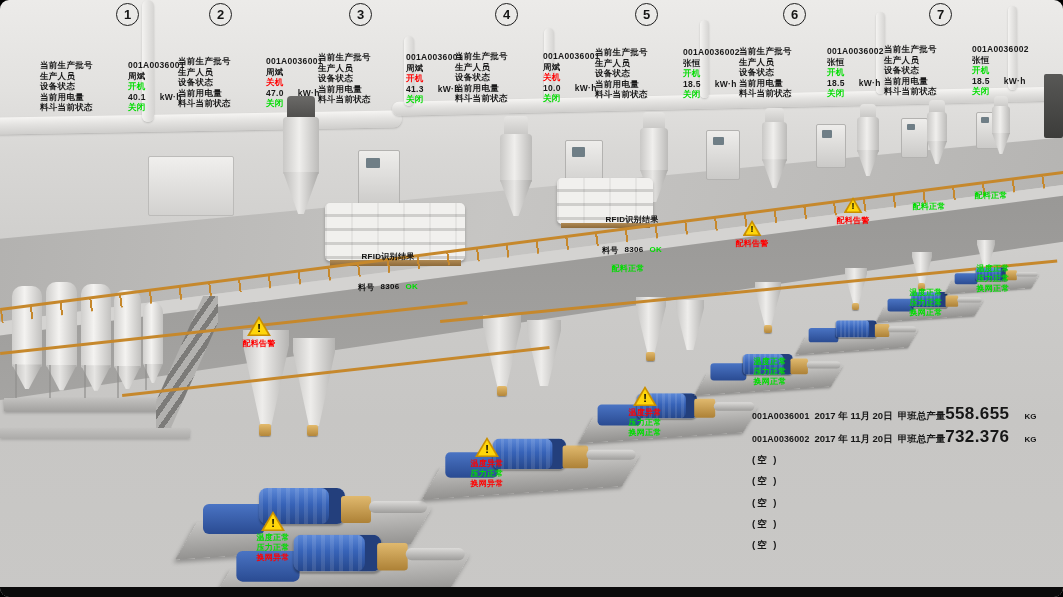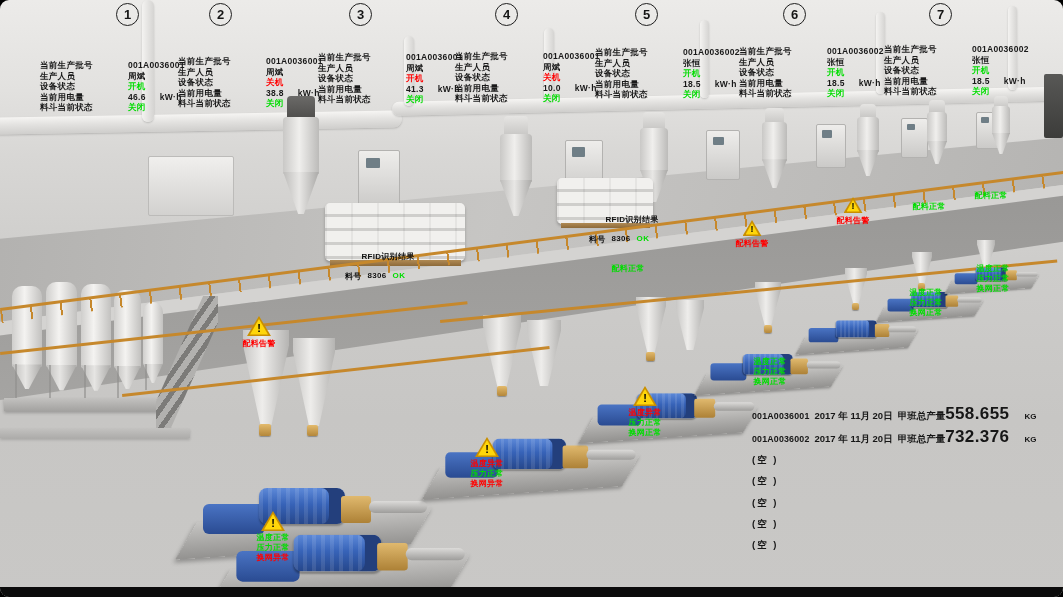--- a/index.html
+++ b/index.html
@@ -66,21 +66,21 @@
   .bottombar{position:absolute;left:0;bottom:0;width:100%;height:10px;background:#0b0b0b;}
   
   .lnum{position:absolute;top:3px;width:21px;height:21px;border:1.7px solid #1e1e1e;border-radius:50%;
     display:flex;align-items:center;justify-content:center;font-size:13px;font-weight:700;background:transparent;}
   .panel{position:absolute;width:154px;font-size:8.5px;font-weight:700;line-height:10.6px;letter-spacing:.3px;}
   .prow{display:flex;align-items:baseline;}
   .plabel{width:88px;color:#191919;}
   .pval{color:#191919;white-space:nowrap;}
   .punit{margin-left:14px;color:#191919;}
   .rfid{position:absolute;width:86px;text-align:center;font-size:8px;font-weight:700;color:#101010;letter-spacing:.3px;}
-  .rline{display:flex;justify-content:flex-start;gap:6px;margin-top:9px;}
+  .rline{display:flex;justify-content:center;gap:6px;margin-top:20px;}
   .alarm,.sstack{position:absolute;width:58px;display:flex;flex-direction:column;align-items:center;}
   .tri{position:relative;width:24px;height:20px;clip-path:polygon(50% 0,100% 100%,0 100%);background:#c98f00;margin-bottom:2px;}
   .tri::after{content:"";position:absolute;left:3px;right:3px;top:3px;bottom:1.5px;clip-path:polygon(50% 0,100% 100%,0 100%);background:#ffd60a;}
   .tri i{position:absolute;left:0;right:0;bottom:1px;z-index:1;text-align:center;font-style:normal;font-weight:900;font-size:11px;color:#000;line-height:1.2;}
   .atext{font-size:8px;font-weight:700;letter-spacing:.3px;}
   .sline{font-size:8px;font-weight:700;line-height:10px;letter-spacing:.3px;}
   .oklabel{position:absolute;width:58px;text-align:center;font-size:8px;font-weight:700;letter-spacing:.3px;}
   .totals{position:absolute;left:752px;top:404px;width:288px;}
   .trow{display:flex;align-items:baseline;height:23px;}
   .tbatch{width:62px;font-size:8.8px;font-weight:700;letter-spacing:.2px;}
@@ -302,21 +302,21 @@
     <div class="prow">
         <span class="plabel">生产人员</span>
         <span class="pval">周斌</span>
       </div>
     <div class="prow">
         <span class="plabel">设备状态</span>
         <span class="pval" style="color: rgb(0, 221, 0);">开机</span>
       </div>
     <div class="prow">
         <span class="plabel">当前用电量</span>
-        <span class="pval">46.6</span>
+        <span class="pval">40.1</span>
         <span class="punit">kW·h</span>
       </div>
     <div class="prow">
         <span class="plabel">料斗当前状态</span>
         <span class="pval" style="color: rgb(0, 221, 0);">关闭</span>
       </div>
   </div>
   <div class="panel" style="left:178px;top:56px">
     <div class="prow">
         <span class="plabel">当前生产批号</span>
@@ -325,21 +325,21 @@
     <div class="prow">
         <span class="plabel">生产人员</span>
         <span class="pval">周斌</span>
       </div>
     <div class="prow">
         <span class="plabel">设备状态</span>
         <span class="pval" style="color: rgb(255, 0, 0);">关机</span>
       </div>
     <div class="prow">
         <span class="plabel">当前用电量</span>
-        <span class="pval">38.8</span>
+        <span class="pval">47.0</span>
         <span class="punit">kW·h</span>
       </div>
     <div class="prow">
         <span class="plabel">料斗当前状态</span>
         <span class="pval" style="color: rgb(0, 221, 0);">关闭</span>
       </div>
   </div>
   <div class="panel" style="left:318px;top:52px">
     <div class="prow">
         <span class="plabel">当前生产批号</span>

